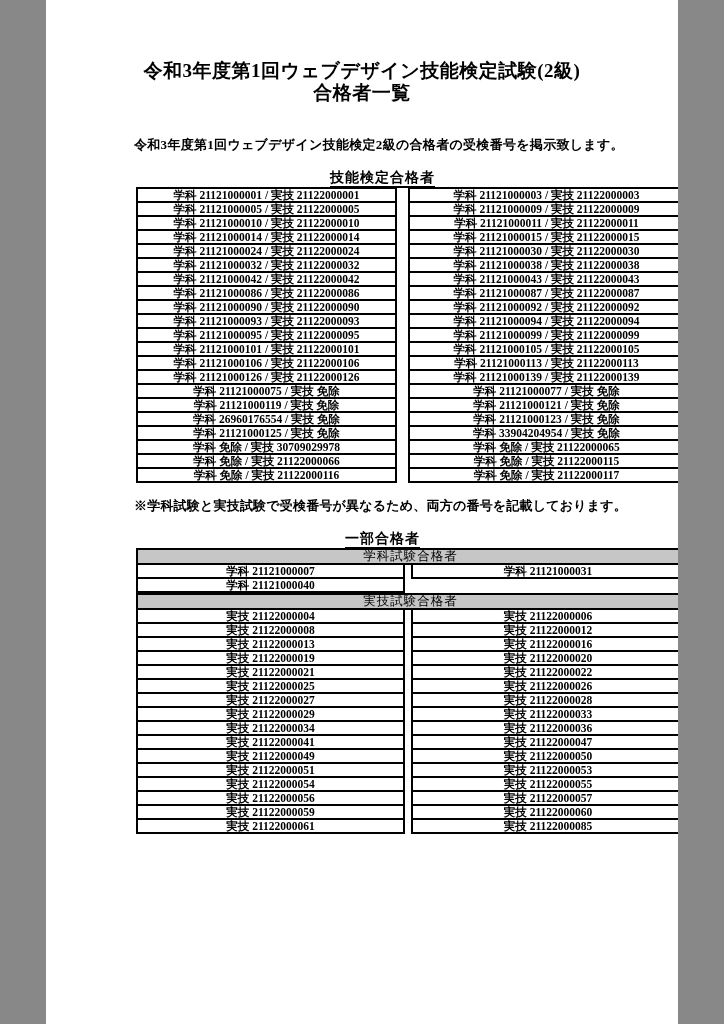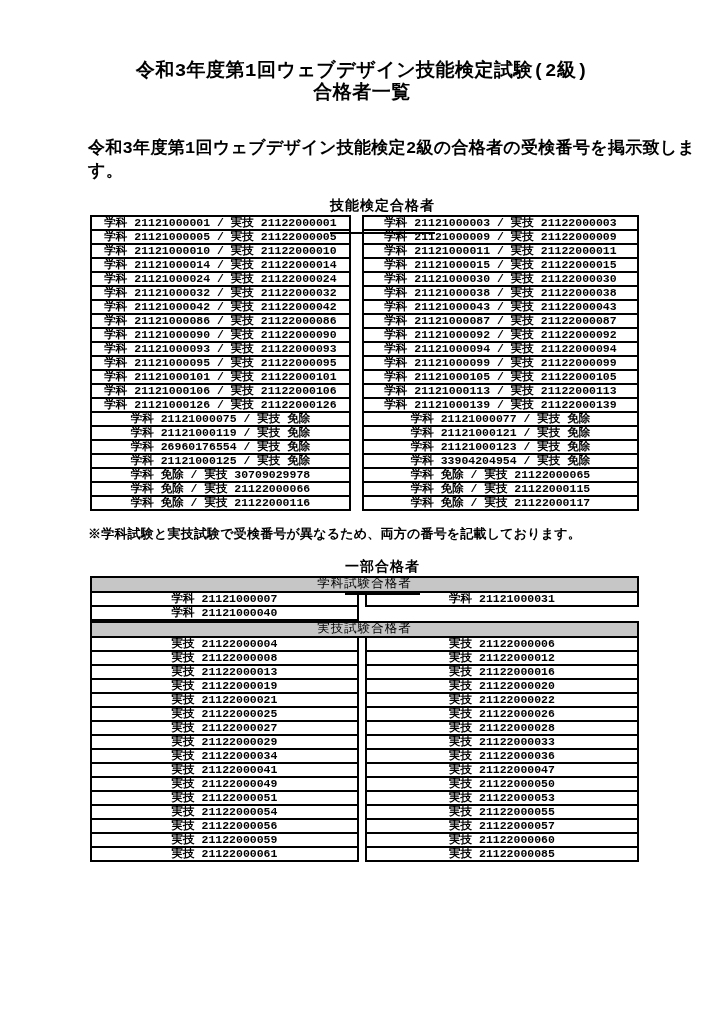--- a/index.html
+++ b/index.html
@@ -6,48 +6,48 @@
     --border:#000000;
     --header-bg:#c6c6c6;
     --text:#000000;
     --page-bg:#ffffff;
   }
   *{box-sizing:border-box;}
   html,body{margin:0;padding:0;}
   body{background:#888;}
   .doc{
     position:relative;
-    width:724px;height:1024px;
+    width:632px;height:1024px;
     margin:0 auto;
     background:var(--page-bg);
     color:var(--text);
-    font-family:Liberation Mono, monospace;
+    font-family:Liberation Serif, serif;
     overflow:hidden;
   }
   .title{
     margin:0;padding-top:60px;
     text-align:center;
     font-size:19px;line-height:22px;
     font-weight:bold;letter-spacing:0.5px;
   }
   .title .tline{display:block;}
   .intro{
     margin:32px 0 0 88px;
-    font-size:17px;font-weight:bold;
+    font-size:13px;font-weight:bold;
     letter-spacing:0.3px;
   }
   .section-heading{
     margin:15px 0 0 0;
     text-align:center;
     font-size:14px;font-weight:bold;
     letter-spacing:1px;
   }
   .section-heading .underline{
     border-bottom:2px solid var(--border);
-    padding-bottom:18px;
+    padding-bottom:1px;
     margin-left:41px;
   }
   table.grid{
     border-collapse:collapse;
     table-layout:fixed;
     width:547px;
     margin:0 0 0 90px;
   }
   .t1{margin-top:20px;}
   .t2{margin-top:12px;padding-left:20px;}

